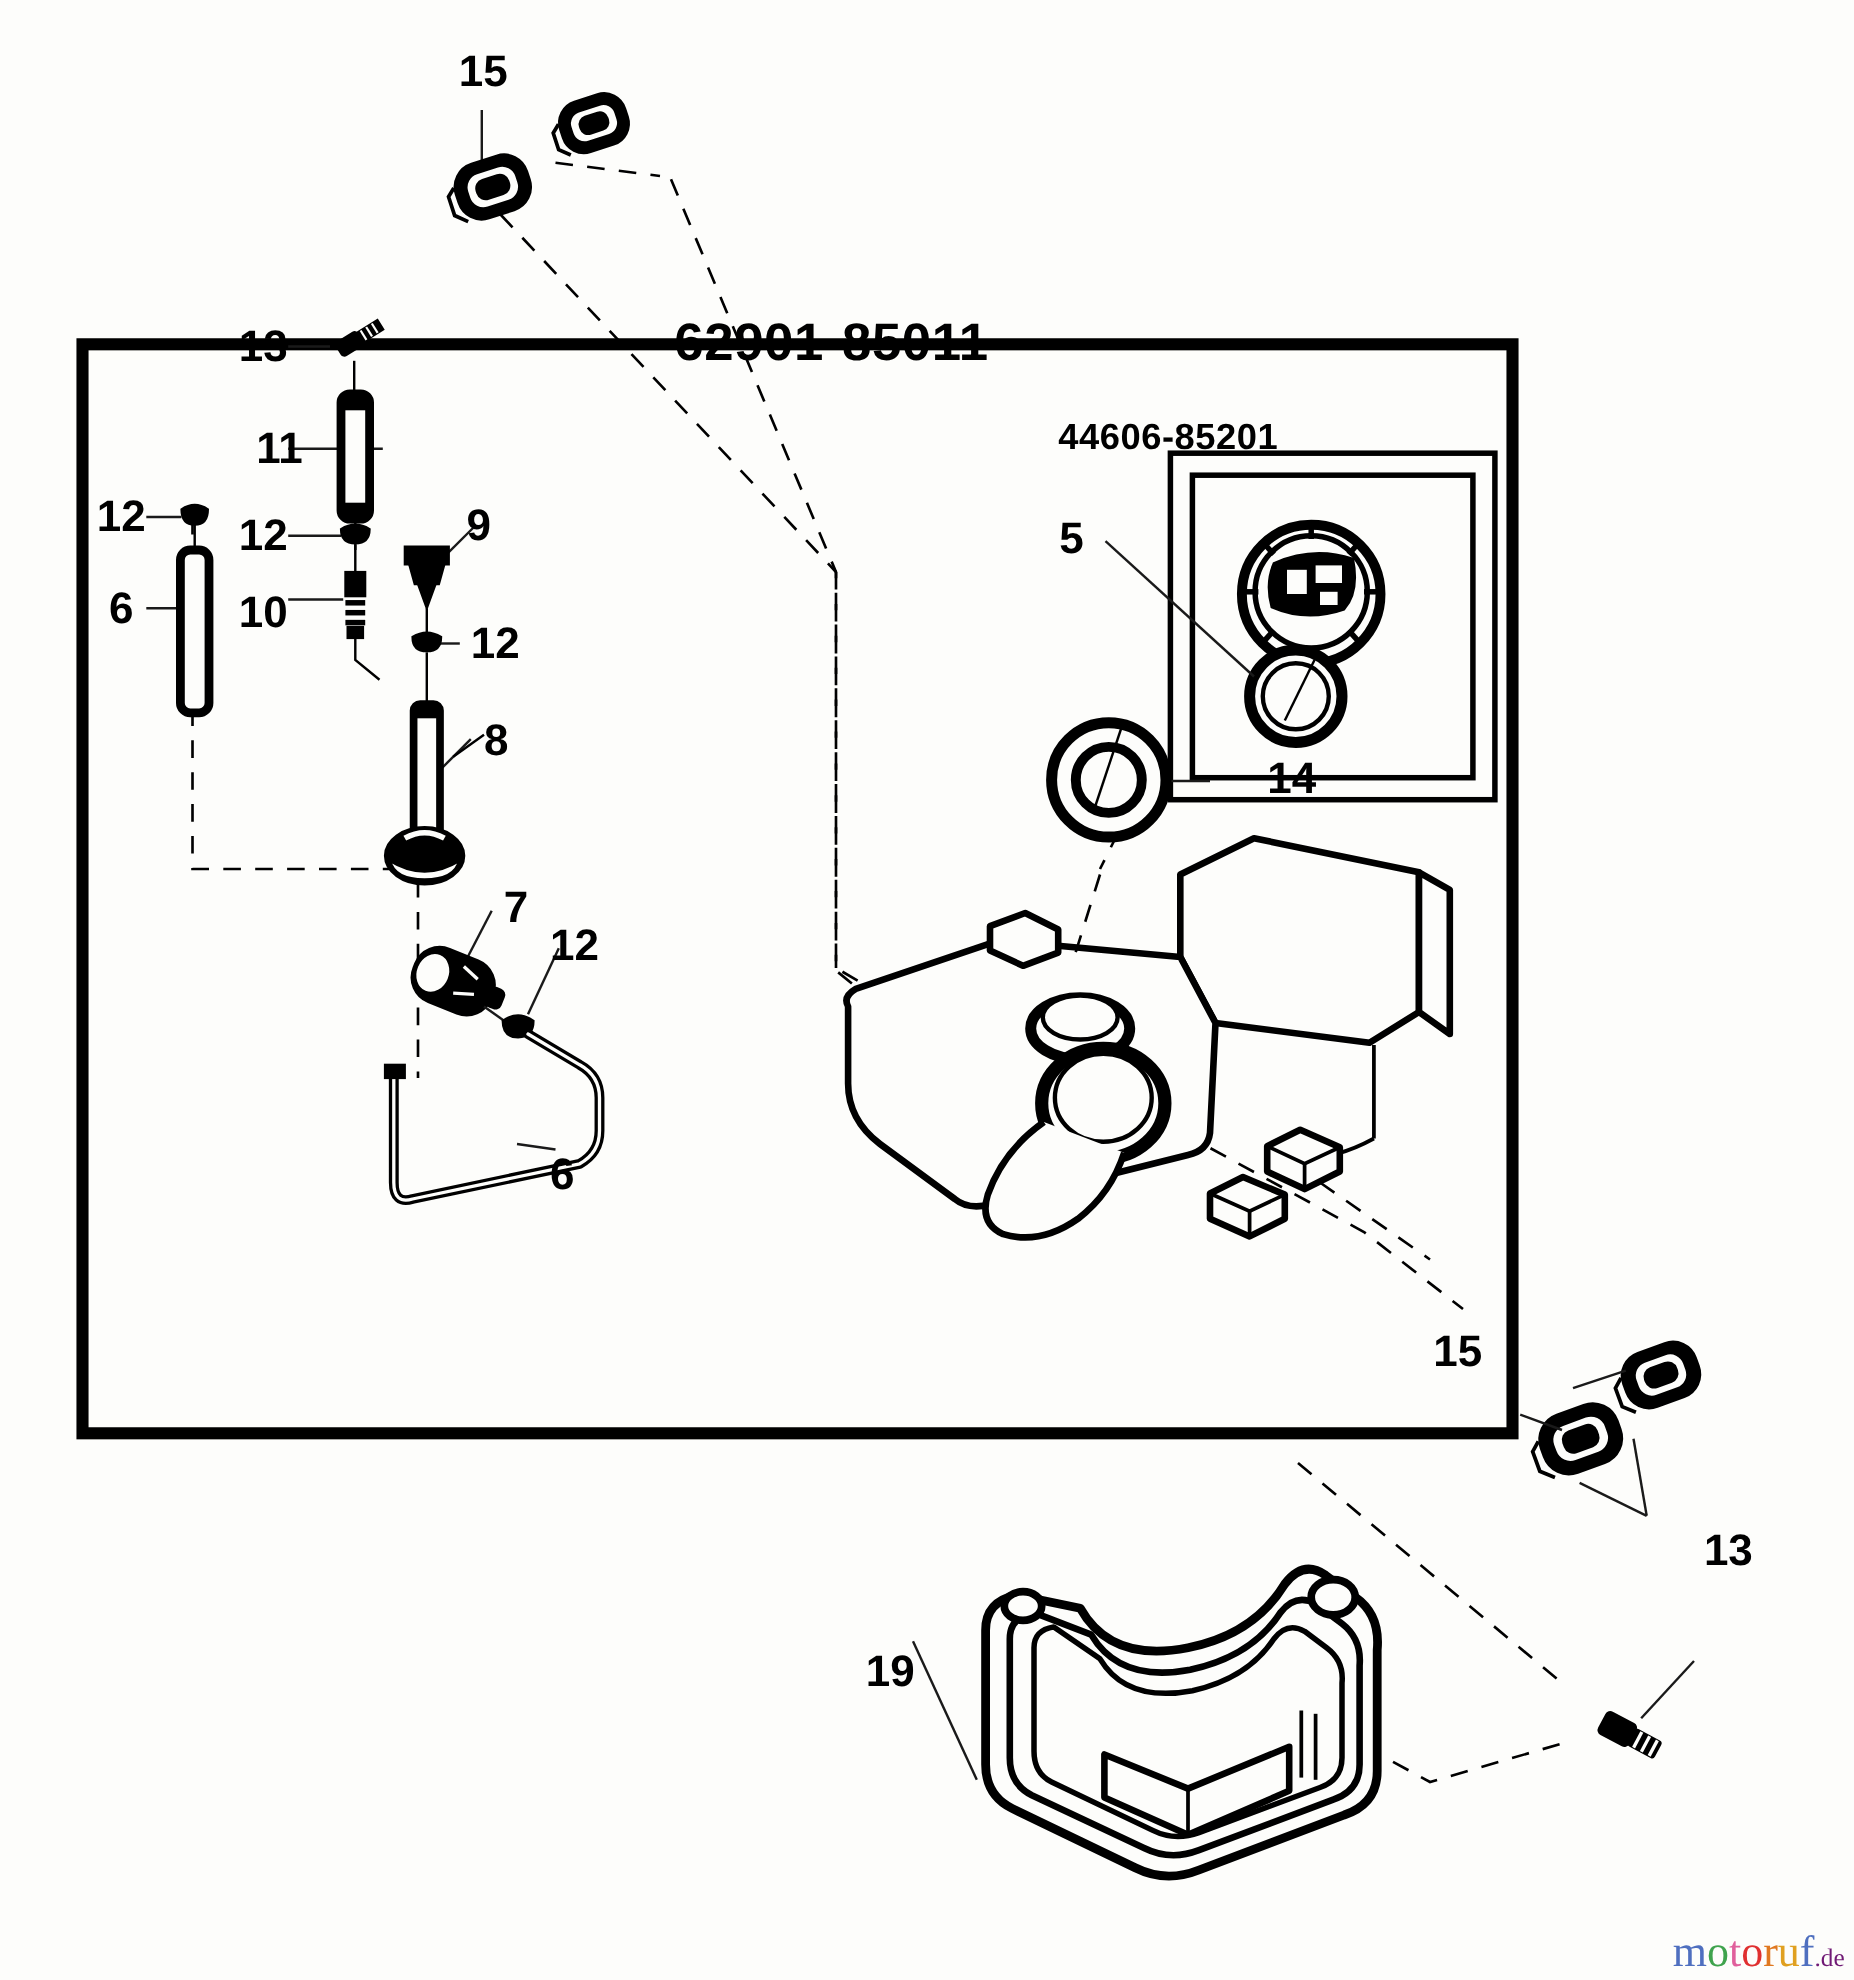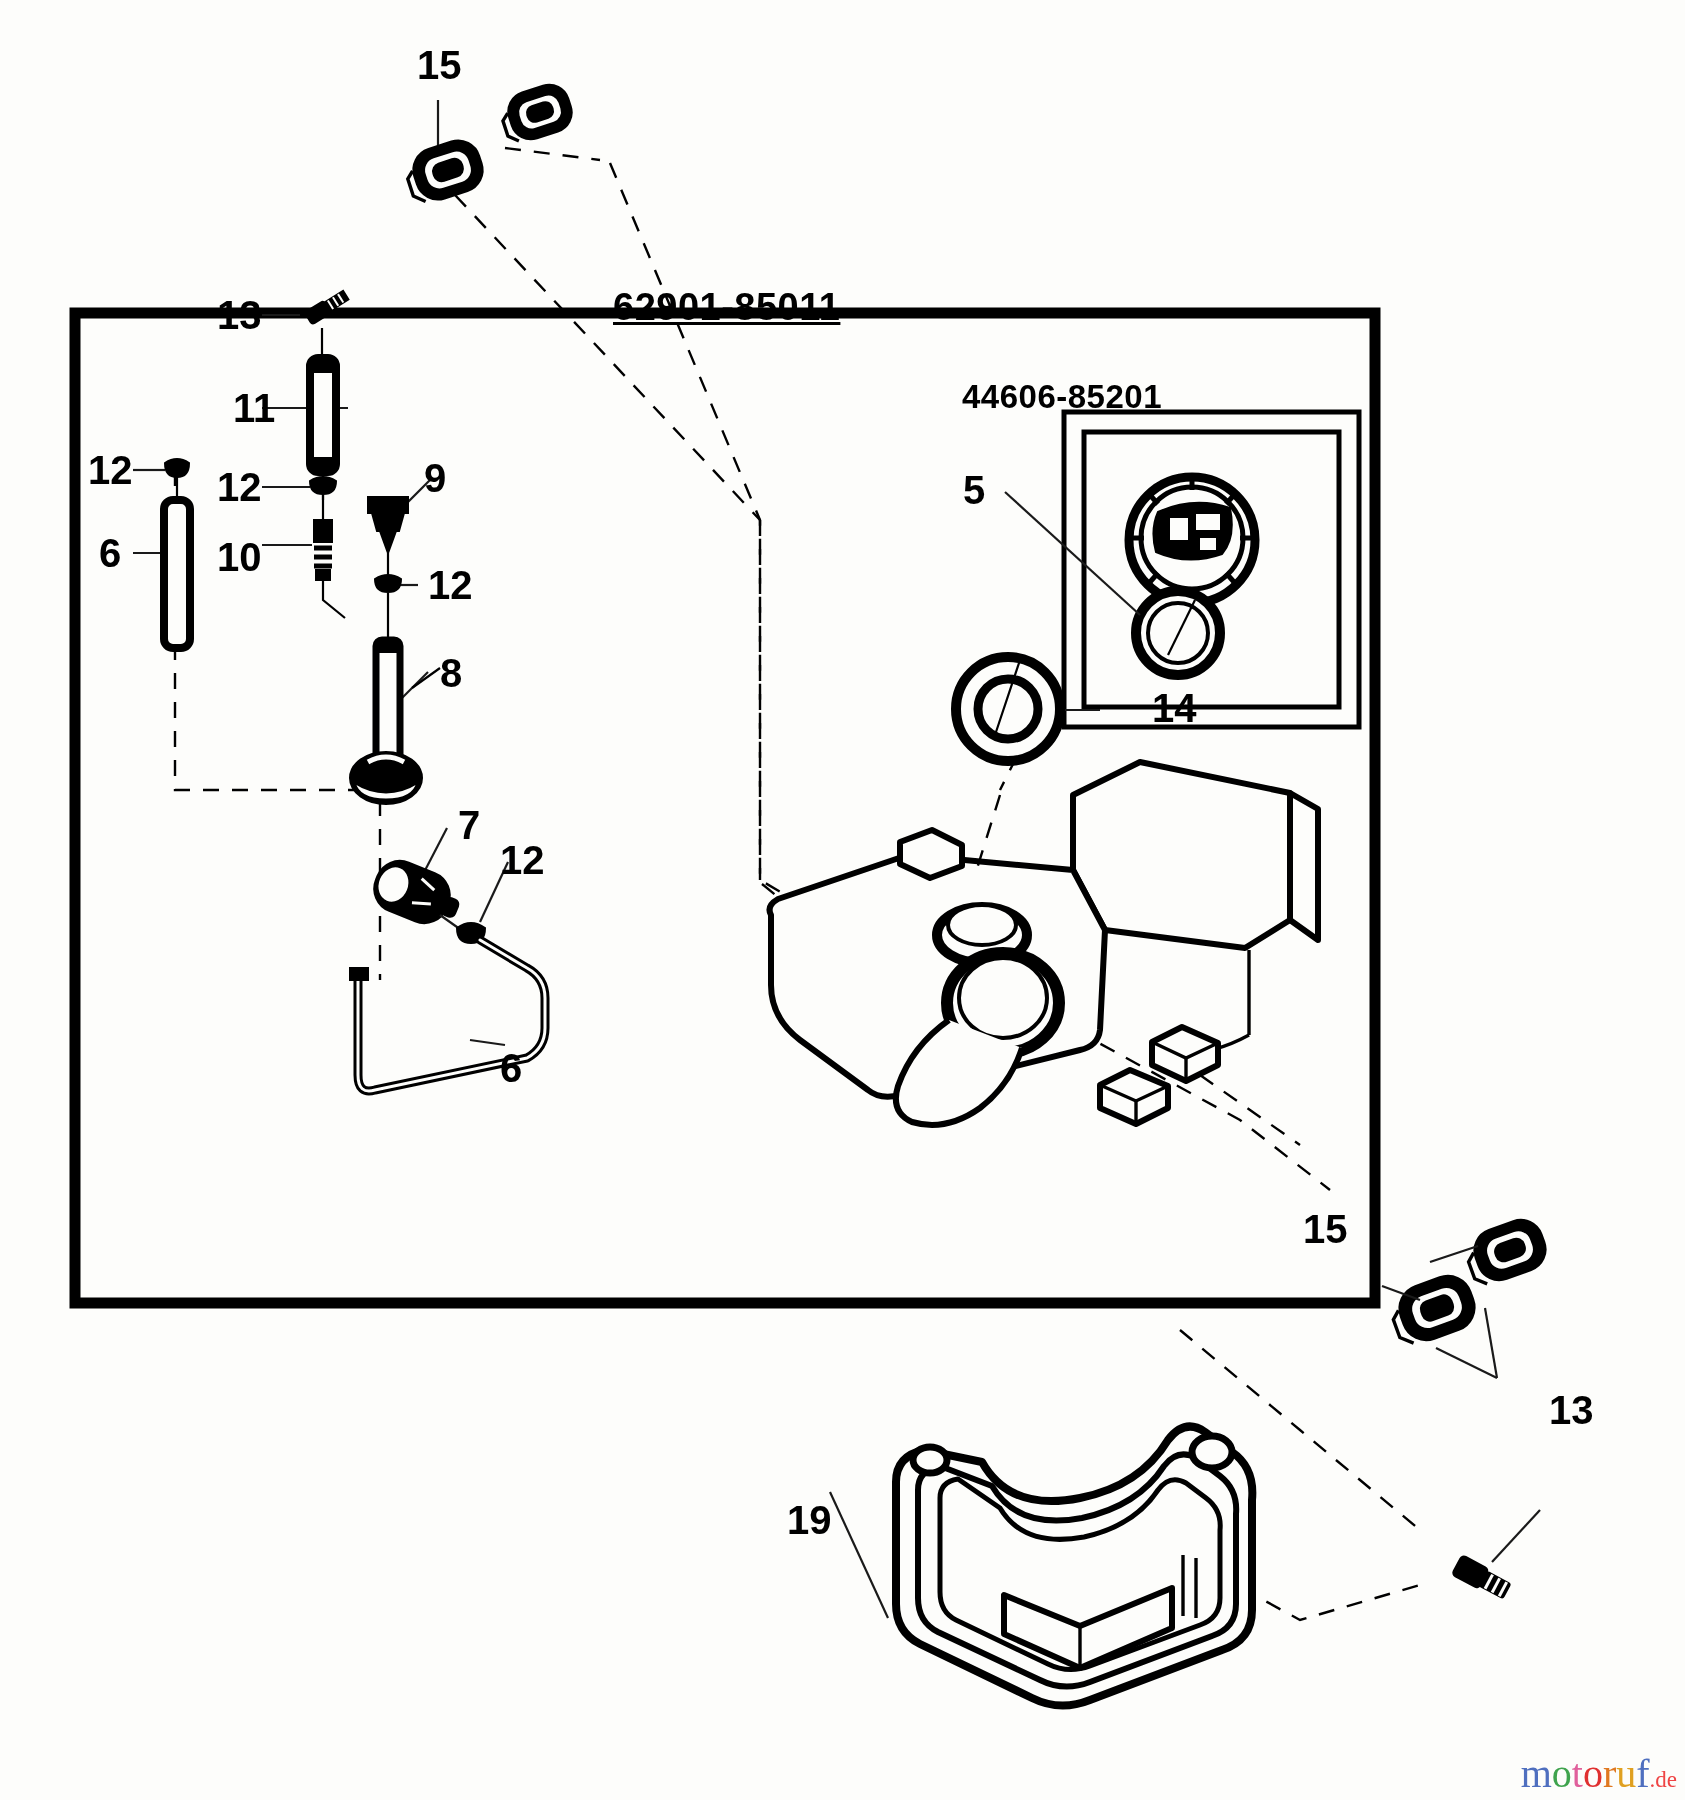--- a/index.html
+++ b/index.html
@@ -4,26 +4,26 @@
 <title>Parts Diagram 62901-85011</title>
 <style>
   html,body{margin:0;padding:0;background:#fdfdfb;}
   body{width:1685px;height:1800px;position:relative;overflow:hidden;
        font-family:"Liberation Sans", sans-serif;}
   #stage{position:absolute;left:0;top:0;width:1685px;height:1800px;}
   #stage svg{position:absolute;left:0;top:0;}
   .lbl{position:absolute;font-family:"Liberation Sans", sans-serif;
        font-weight:bold;color:#000;white-space:nowrap;line-height:1;}
   .num{font-size:40px;letter-spacing:0px;text-align:center;}
-  .title{font-size:38px;letter-spacing:0.5px;text-decoration:underline;}
+  .title{font-size:48px;letter-spacing:0.5px;}
   .inset-title{font-size:33px;letter-spacing:0.5px;}
   #brand{position:absolute;right:8px;bottom:6px;white-space:nowrap;
          font-family:"Liberation Serif", serif;font-size:40px;line-height:1;}
   #brand .c{display:inline-block;}
-  #brand .de{font-size:23px;color:#ef4444;letter-spacing:0px;}
+  #brand .de{font-size:23px;color:#701a75;letter-spacing:0px;}
 </style>
 </head>
 <body>
 
 <div id="stage">
 
 <svg width="1685" height="1800" viewBox="0 0 1685 1800" xmlns="http://www.w3.org/2000/svg">
 
   <defs>
     <style>

